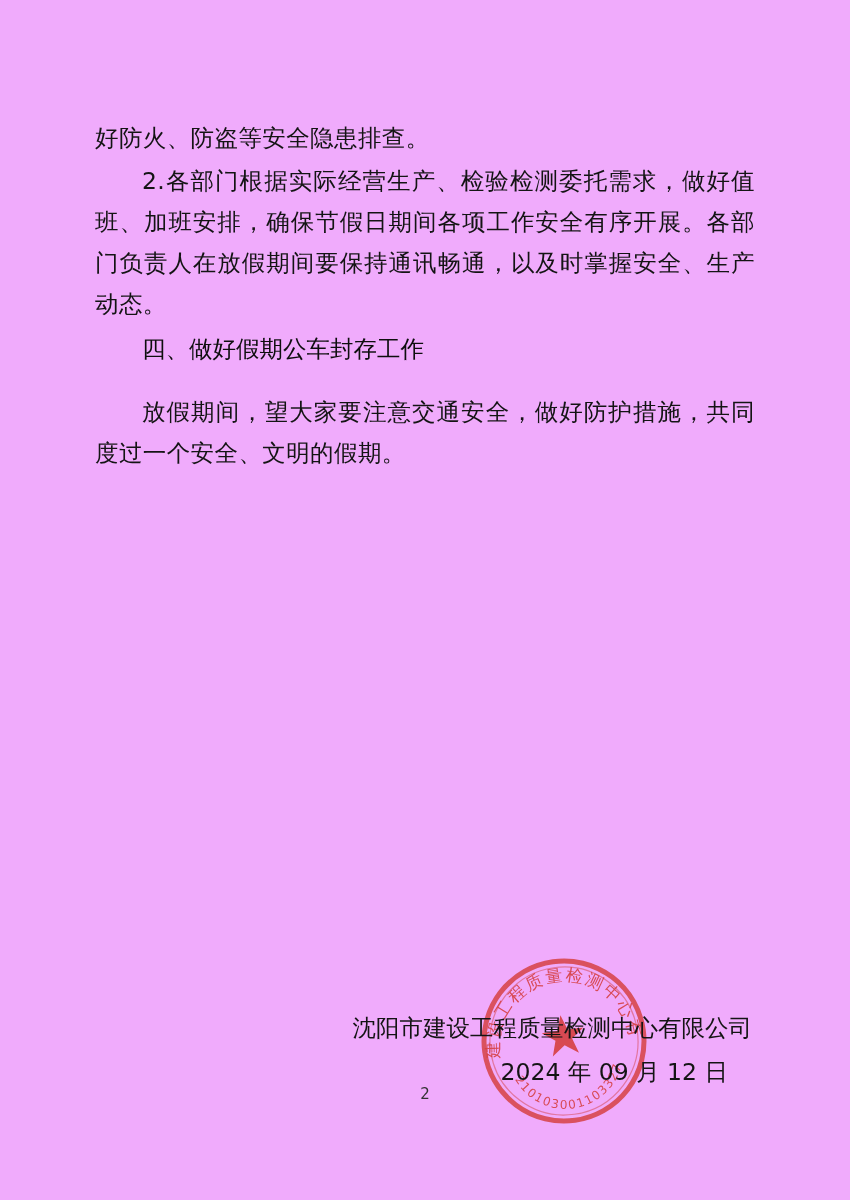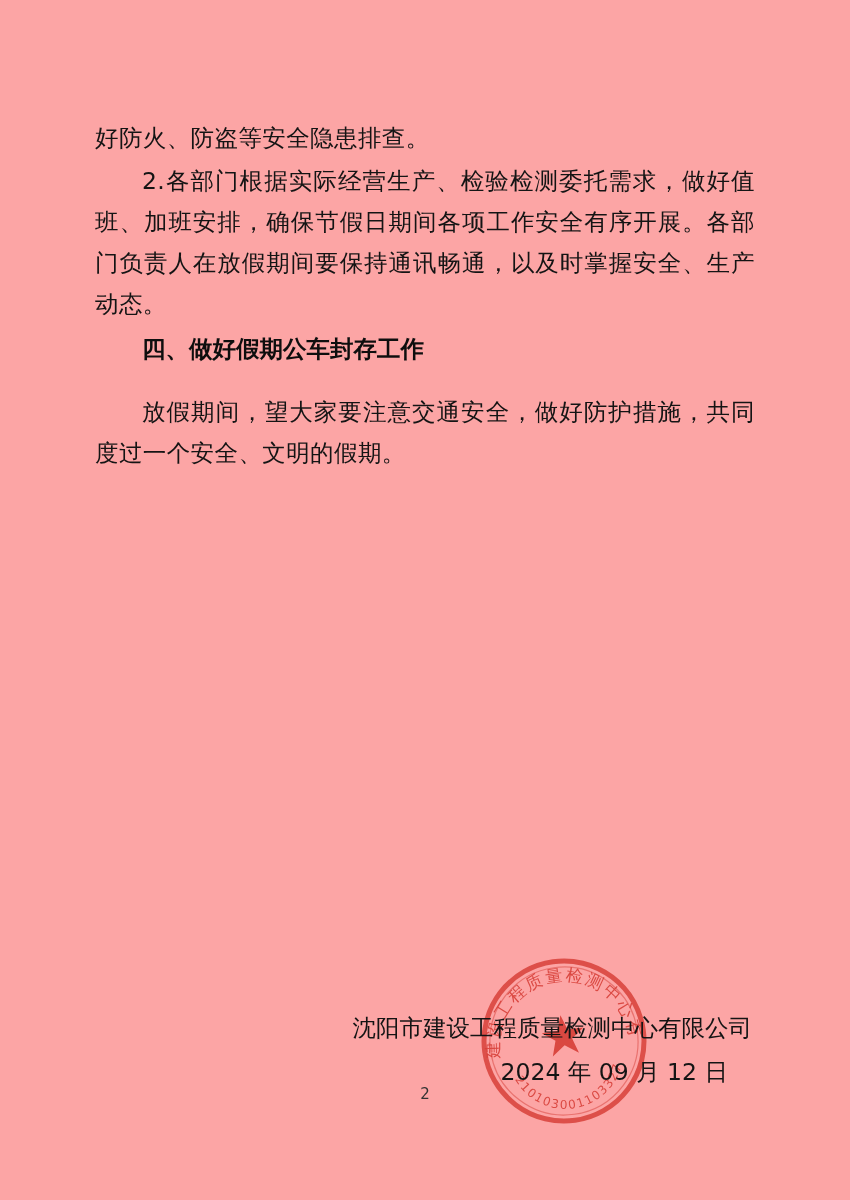--- a/index.html
+++ b/index.html
@@ -4,21 +4,21 @@
 <style>
   html, body {
     margin: 0;
     padding: 0;
     background: #ffffff;
   }
   .page {
     position: relative;
     width: 850px;
     height: 1200px;
-    background: #fca5a5;
+    background: #f0abfc;
     overflow: hidden;
     font-family: "DejaVu Sans", "Liberation Sans", sans-serif;
     color: #111111;
   }
   .body-area {
     position: absolute;
     left: 95px;
     top: 118px;
     width: 660px;
   }
@@ -30,21 +30,21 @@
     text-justify: inter-ideograph;
     margin: 0 0 0 0;
     color: #141414;
   }
   .indent {
     text-indent: 47px;
   }
   .heading {
     font-size: 23.5px;
     line-height: 41px;
-    font-weight: bold;
+    font-weight: normal;
     text-indent: 47px;
     margin: 0;
     color: #0e0e0e;
   }
   .gap-small { height: 2px; }
   .gap-med { height: 20px; }
 
   .attachments {
     position: absolute;
     left: 95px;

